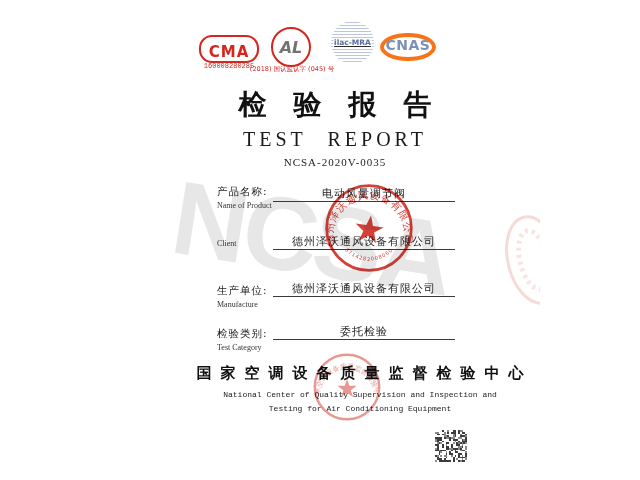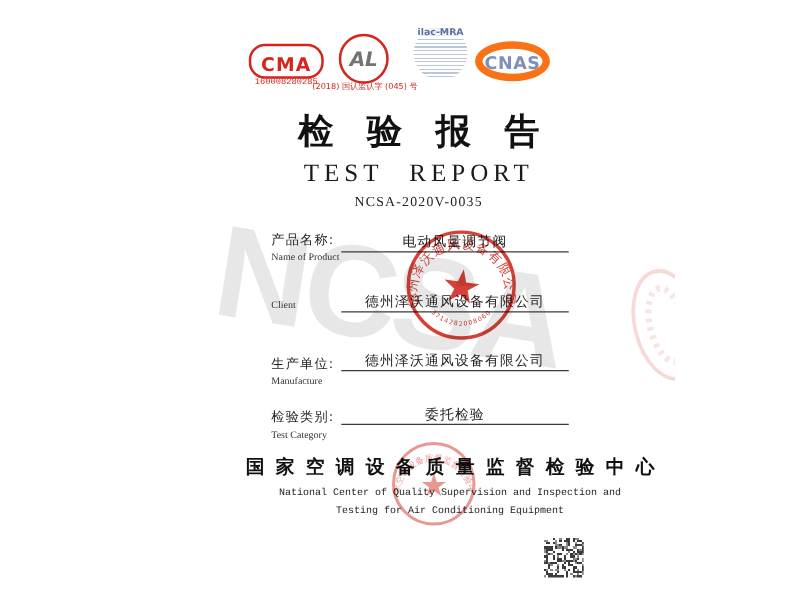--- a/index.html
+++ b/index.html
@@ -15,25 +15,25 @@
   .cma-box{position:absolute;left:199px;top:35px;width:56px;height:24px;border:2.5px solid #d5251d;
            border-radius:13px;display:flex;align-items:flex-end;justify-content:center;
            font-weight:bold;font-size:15px;color:#d5251d;letter-spacing:1px;}
   .cma-num{position:absolute;left:192px;top:62px;width:74px;text-align:center;font-size:7px;color:#d5251d;font-family:Liberation Mono, monospace;}
   .al-circle{position:absolute;left:271px;top:27px;width:36px;height:36px;border:2.5px solid #d5251d;
              border-radius:50%;display:flex;align-items:center;justify-content:center;
              font-weight:bold;font-style:italic;font-size:16px;color:#737373;}
   .al-caption{position:absolute;left:246px;top:65px;width:92px;text-align:center;font-size:6.5px;color:#d5251d;white-space:nowrap;}
   .ilac-globe{position:absolute;left:331px;top:21px;width:43px;height:43px;border-radius:50%;
               background:repeating-linear-gradient(0deg,#ffffff 0 2px,#b9c6dd 2px 3px);
-              display:flex;align-items:flex-start;justify-content:center;}
+              display:flex;align-items:center;justify-content:center;text-decoration:underline;}
   .ilac-globe span{font-size:7.5px;font-weight:bold;color:#5a70a0;background:rgba(255,255,255,.65);
                    padding:0 1px;letter-spacing:0;}
-  .cnas-ellipse{position:absolute;left:380px;top:33px;width:48px;height:20px;border:6px solid #f97316;
-                border-radius:50%;display:flex;align-items:flex-end;justify-content:center;
+  .cnas-ellipse{position:absolute;left:380px;top:33px;width:48px;height:20px;border:4px solid #f97316;
+                border-radius:50%;display:flex;align-items:flex-start;justify-content:center;
                 font-weight:bold;font-size:14px;color:#7d91b8;letter-spacing:0.5px;}
   .accred{position:absolute;left:443px;top:24px;font-size:7.5px;font-weight:bold;color:#7d91b8;
           line-height:1.35;}
 
   
   .title-zh{position:absolute;left:135px;top:86px;width:400px;text-align:center;
             font-size:28px;font-weight:bold;color:#111;letter-spacing:27px;padding-left:27px;box-sizing:border-box;}
   .title-en{position:absolute;left:135px;top:128px;width:400px;text-align:center;
             font-family:"Liberation Serif","DejaVu Serif",serif;font-size:20px;color:#1a1a1a;
             letter-spacing:4px;word-spacing:12px;}

